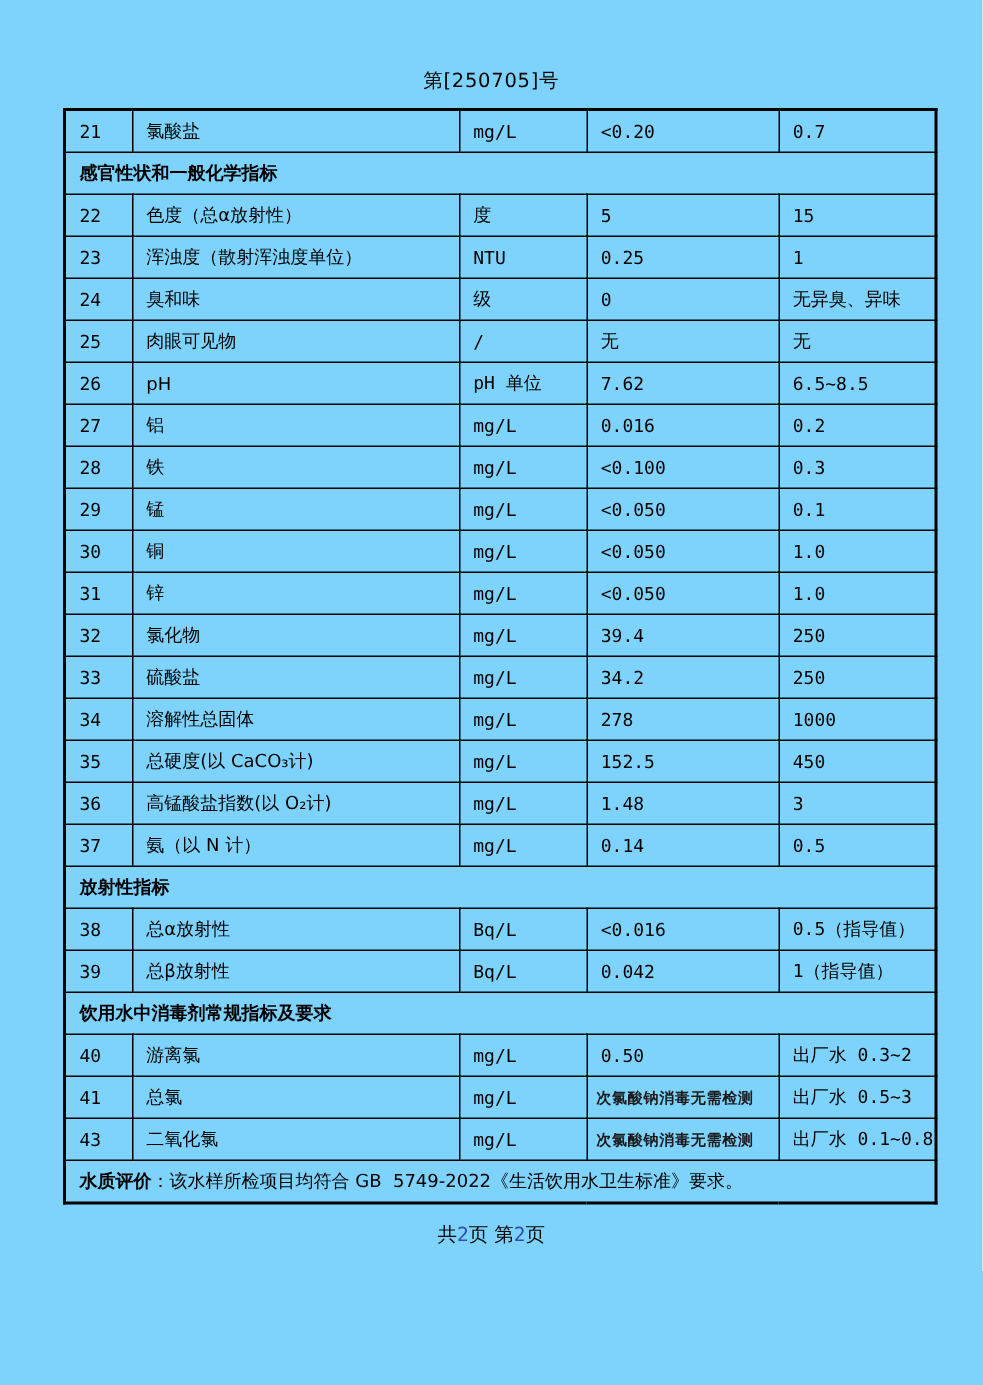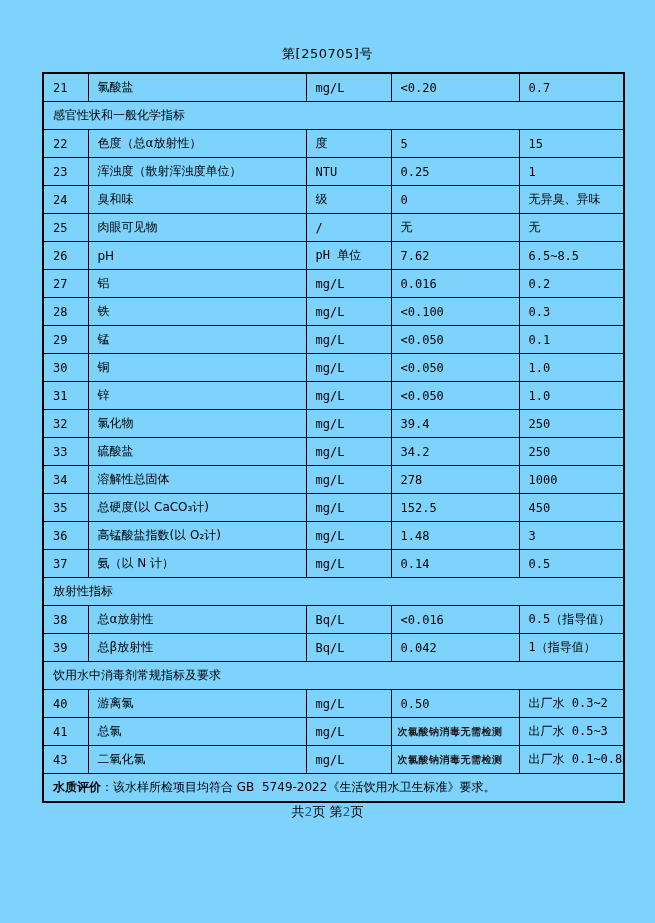--- a/index.html
+++ b/index.html
@@ -45,28 +45,30 @@
     font-family: "DejaVu Sans", sans-serif;
     font-size: 10px;
     font-weight: bold;
     letter-spacing: 0.5px;
     padding-left: 6px;
     color: #1a1a1a;
   }
   td.section-cell {
     font-size: 13px;
     padding-left: 9px;
+    font-weight: bold;
   }
   td.eval-cell {
     font-size: 12.5px;
     white-space: pre-wrap;
   }
   .eval-label { font-weight: bold; }
   .eval-text { white-space: pre-wrap; }
   .footer {
+    margin-top: 11px;
     text-align: center;
     font-size: 13px;
   }
   .footer .page-num { color: #2e4fae; font-family: "DejaVu Sans Mono", monospace; }
 </style>
 </head>
 <body>
 
 <div class="page">
   <div class="doc-title">第[250705]号</div>

